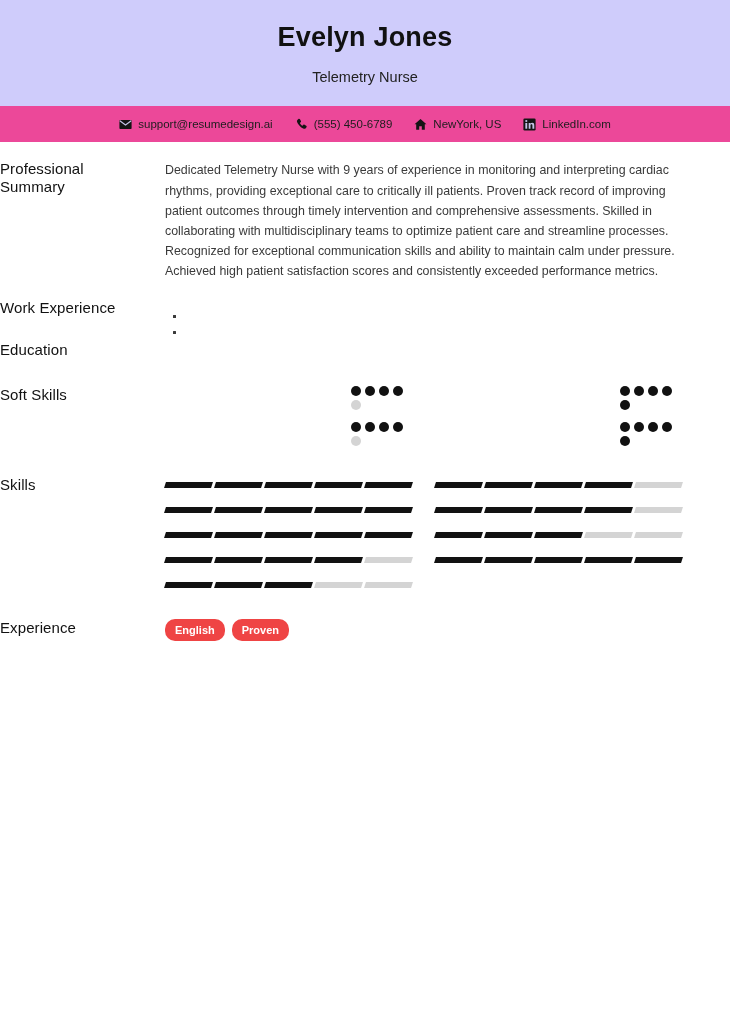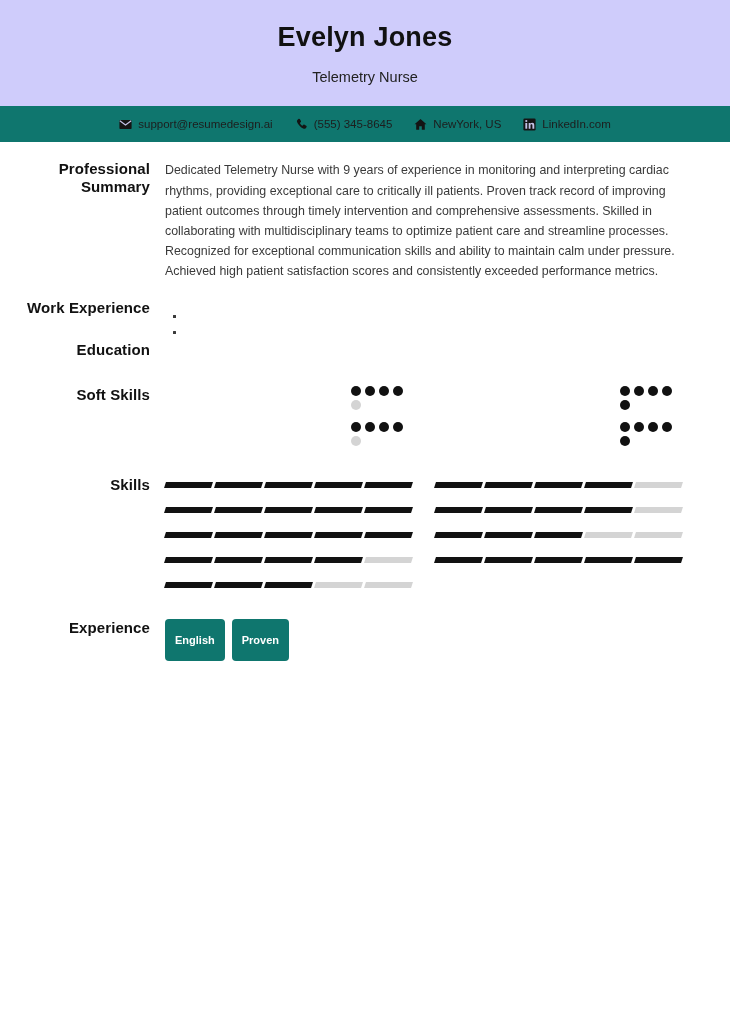--- a/index.html
+++ b/index.html
@@ -35,21 +35,21 @@
     line-height: 1.15;
   }
   .job-title {
     font-size: 14.5px;
     color: #222222;
     margin-top: 16px;
     line-height: 1.2;
   }
 
   .contact-bar {
-    background: #0f766e;
+    background: #ec4899;
     height: 36px;
     display: flex;
     align-items: center;
     justify-content: center;
     gap: 22px;
     padding: 0 14px;
   }
   .contact-item {
     display: flex;
     align-items: center;
@@ -71,24 +71,24 @@
   .body-wrap { padding: 0 38px 0 0; }
 
   .section {
     display: flex;
     align-items: flex-start;
     padding-top: 18px;
   }
   .sec-label {
     width: 165px;
     flex: 0 0 165px;
-    text-align: right;
+    text-align: left;
     padding-right: 15px;
     font-size: 15px;
-    font-weight: bold;
+    font-weight: normal;
     color: #111111;
     line-height: 1.18;
     letter-spacing: 0.1px;
   }
   .sec-content {
     flex: 1 1 auto;
     min-width: 0;
     padding-right: 10px;
   }
 
@@ -218,26 +218,26 @@
   }
   .dots .dot.on { background: #111111; }
 
   
   .lang-row {
     display: flex;
     flex-wrap: wrap;
     gap: 7px;
   }
   .lang-chip {
-    background: #0f766e;
+    background: #ef4444;
     color: #ffffff;
     font-size: 11px;
     font-weight: bold;
-    padding: 14px 10px;
-    border-radius: 4px;
+    padding: 4px 10px;
+    border-radius: 10px;
     line-height: 1.3;
     white-space: nowrap;
   }
 </style>
 </head>
 <body>
 
 <div class="page">
 
   <div class="masthead">
@@ -254,21 +254,21 @@
           </svg>
         </span>
         <span>support@resumedesign.ai</span>
       </div>
       <div class="contact-item">
         <span class="ci-icon">
           <svg width="13" height="13" viewBox="0 0 16 16">
             <path d="M4.2 1.2c.7-.5 1.5-.3 1.9.4l1.2 2c.3.6.2 1.2-.3 1.6l-.8.6c-.2.2-.3.5-.1.8.5 1 1.5 2.1 2.6 2.8.3.2.6.1.8-.1l.6-.7c.4-.5 1.1-.6 1.6-.3l2 1.2c.7.4.9 1.3.4 1.9l-.9 1.1c-.6.7-1.5 1-2.4.7C7.6 12.2 3.8 8.4 2.5 4.6c-.3-.9 0-1.8.7-2.4z" fill="#141414"></path>
           </svg>
         </span>
-        <span>(555) 345-8645</span>
+        <span>(555) 450-6789</span>
       </div>
       <div class="contact-item">
         <span class="ci-icon">
           <svg width="13" height="13" viewBox="0 0 16 16">
             <path d="M8 1.2 L15.3 7.6 H13.3 V14.4 H9.6 V10.2 H6.4 V14.4 H2.7 V7.6 H0.7 Z" fill="#141414"></path>
           </svg>
         </span>
         <span>NewYork, US</span>
       </div>
       <div class="contact-item">

